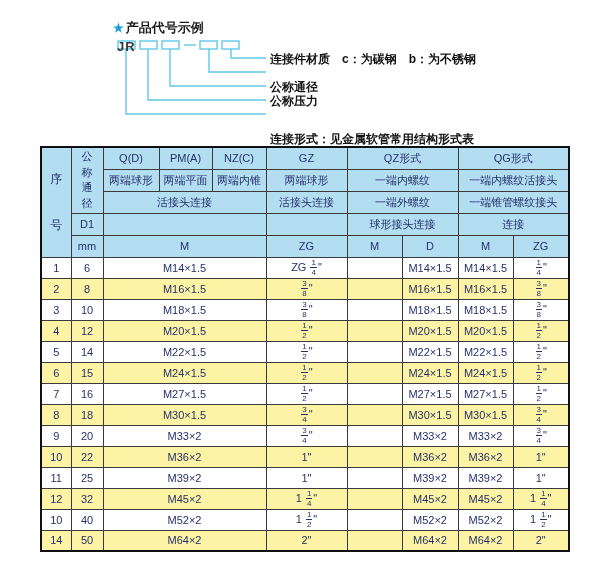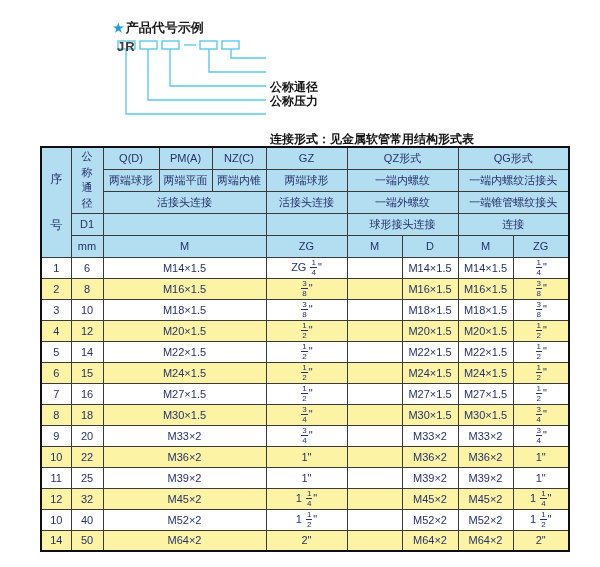--- a/index.html
+++ b/index.html
@@ -50,20 +50,21 @@
       <rect x="200" y="41" width="17" height="8"></rect>
       <rect x="222" y="41" width="17" height="8"></rect>
     </g>
   </svg>
 
   <div class="star-label">
     <span class="star">★</span><span>产品代号示例</span>
   </div>
   <div class="jr-label">JR</div>
 
+  <div class="diag-label" style="top:51px;">连接件材质　c：为碳钢　b：为不锈钢</div>
   <div class="diag-label" style="top:79px;">公称通径</div>
   <div class="diag-label" style="top:93px;">公称压力</div>
   <div class="diag-label" style="top:107px;margin-top:24px;">连接形式：见金属软管常用结构形式表</div>
 
 
   <table class="ref">
     <colgroup>
       <col style="width:30px">
         <col style="width:32px">
       <col style="width:56px">

